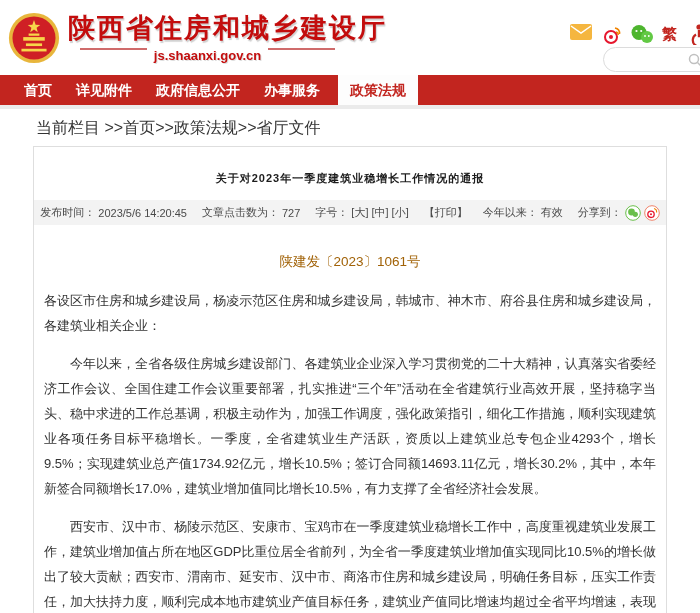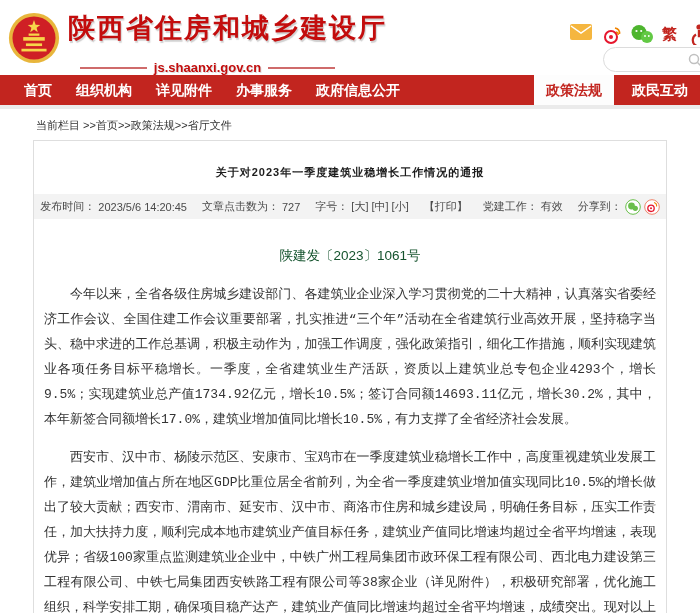--- a/index.html
+++ b/index.html
@@ -10,22 +10,22 @@
   }
   
   .header { position:relative; height:75px; background:#fff; }
   .logo { position:absolute; left:8px; top:12px; width:52px; height:52px; cursor:pointer; }
   .site-title {
     position:absolute; left:68px; top:10px; font-size:27px; font-weight:bold;
     color:#c30d0d; letter-spacing:2px; white-space:nowrap;
     text-shadow:1px 2px 1px rgba(170,170,170,.55);
   }
   .site-url-row {
-    position:absolute; left:80px; top:60px; width:255px;
-    display:flex; align-items:center; gap:7px;
+    position:absolute; left:80px; top:48px; width:255px;
+    display:flex; align-items:flex-start; gap:7px;
   }
   .site-url-row .rule { flex:1; height:2px; background:#cf6b6b; }
   .site-url { font-size:13px; font-weight:bold; color:#c30d0d; white-space:nowrap;
     text-shadow:1px 1px 0 rgba(190,190,190,.5); }
   .header-tools { position:absolute; left:566px; top:24px; width:140px; height:22px; }
   .tool { position:absolute; top:0; cursor:pointer; }
   .tool-mail { left:4px; }
   .tool-weibo { left:36px; }
   .tool-wechat { left:64px; }
   .tool-trad { left:96px; top:1px; font-size:15px; font-weight:bold; color:#c2251f; }
@@ -45,43 +45,43 @@
     padding-left:12px; position:relative;
   }
   .nav-item {
     display:block; line-height:30px; padding:0 12px; color:#fff; font-size:14px;
     font-weight:bold; text-decoration:none; white-space:nowrap; cursor:pointer;
   }
   .nav-item.active { background:#fdfdfd; color:#c2251f; margin-left:auto; }
   .nav-item:last-child { margin-left:6px; }
   .nav-shadow { height:4px; background:#ebebeb; }
   
-  .breadcrumb { margin:9px 0 7px 36px; font-size:11px; color:#333; }
+  .breadcrumb { margin:9px 0 7px 36px; font-size:16px; color:#333; }
   .breadcrumb .crumb-link { cursor:pointer; }
   
   .content-box {
     margin:0 30px 0 33px; width:634px; border:1px solid #dedede;
     background:#fff; min-height:470px; padding-bottom:30px;
   }
   .article-title {
     margin:24px 14px 14px; text-align:center; font-size:11px; font-weight:bold;
     color:#1c1c1c; letter-spacing:1px;
   }
   .meta-bar {
     height:25px; background:#f3f3f3; display:flex; justify-content:center;
     align-items:center; gap:15px; font-size:11px; color:#4a4a4a; white-space:nowrap;
   }
   .meta-group { display:flex; align-items:center; gap:3px; }
   .meta-btn { cursor:pointer; }
   .share-icon { display:inline-block; width:16px; height:16px; cursor:pointer; }
-  .doc-number { margin:28px 0 17px; text-align:center; font-size:13.5px; color:#14532d; }
+  .doc-number { margin:28px 0 17px; text-align:center; font-size:13.5px; color:#a16207; }
   .article-body { padding:0 10px; font-size:13px; line-height:25px; color:#333;
     text-align:justify; }
   .article-body p { margin:0 0 13px; }
-  .article-body p.indent { text-indent:2em;font-family:Liberation Mono, monospace; }
+  .article-body p.indent { text-indent:2em; }
 </style>
 </head>
 <body>
 
 <div class="page">
 
   <div class="header">
     <svg class="logo" viewBox="0 0 58 58">
       <circle cx="29" cy="29" r="28" fill="#e8b63c"></circle>
       <circle cx="29" cy="29" r="24" fill="#cf1f25"></circle>
@@ -130,26 +130,24 @@
       <input class="search-input" type="text" value="" style="">
       <svg class="search-icon" width="14" height="14">
         <circle cx="6" cy="6" r="4.5" stroke="#c0c0c0" fill="none" stroke-width="1.5"></circle>
         <line x1="9.5" y1="9.5" x2="13" y2="13" stroke="#c0c0c0" stroke-width="1.5"></line>
       </svg>
     </div>
   </div>
 
   <div class="nav">
     <a class="nav-item">首页</a>
-    <a class="nav-item">组织机构</a>
     <a class="nav-item">详见附件</a>
+    <a class="nav-item">政府信息公开</a>
     <a class="nav-item">办事服务</a>
-    <a class="nav-item">政府信息公开</a>
     <a class="nav-item active">政策法规</a>
-    <a class="nav-item">政民互动</a>
   </div>
   <div class="nav-shadow"></div>
 
   <div class="breadcrumb">
     <span>当前栏目 </span><span>&gt;&gt;</span><span class="crumb-link">首页</span><span>&gt;&gt;</span><span class="crumb-link">政策法规</span><span>&gt;&gt;</span><span class="crumb-link">省厅文件</span>
   </div>
 
   <div class="content-box">
     <h1 class="article-title">关于对2023年一季度建筑业稳增长工作情况的通报</h1>
 
@@ -163,21 +161,21 @@
         <span>727</span>
       </span>
       <span class="meta-group">
         <span>字号：</span>
         <span class="meta-btn">[大]</span>
         <span class="meta-btn">[中]</span>
         <span class="meta-btn">[小]</span>
       </span>
       <span class="meta-btn">【打印】</span>
       <span class="meta-group">
-        <span>党建工作：</span>
+        <span>今年以来：</span>
         <span>有效</span>
       </span>
       <span class="meta-group">
         <span>分享到：</span>
         <svg class="share-icon" viewBox="0 0 16 16">
           <circle cx="8" cy="8" r="7.3" fill="#fff" stroke="#6abf4b" stroke-width="1"></circle>
           <circle cx="6.5" cy="7" r="3.4" fill="#6abf4b"></circle>
           <circle cx="10.3" cy="9.3" r="2.6" fill="#6abf4b"></circle>
         </svg>
         <svg class="share-icon" viewBox="0 0 16 16">
@@ -185,19 +183,20 @@
           <circle cx="7" cy="9.3" r="3.2" fill="none" stroke="#e6162d" stroke-width="1.3"></circle>
           <circle cx="7" cy="9.3" r="1" fill="#e6162d"></circle>
           <path d="M10 3.5 q3 0.8 2.6 4" stroke="#f08300" stroke-width="1.1" fill="none"></path>
         </svg>
       </span>
     </div>
 
     <div class="doc-number">陕建发〔2023〕1061号</div>
 
     <div class="article-body">
+      <p>各设区市住房和城乡建设局，杨凌示范区住房和城乡建设局，韩城市、神木市、府谷县住房和城乡建设局，各建筑业相关企业：</p>
       <p class="indent">今年以来，全省各级住房城乡建设部门、各建筑业企业深入学习贯彻党的二十大精神，认真落实省委经济工作会议、全国住建工作会议重要部署，扎实推进“三个年”活动在全省建筑行业高效开展，坚持稳字当头、稳中求进的工作总基调，积极主动作为，加强工作调度，强化政策指引，细化工作措施，顺利实现建筑业各项任务目标平稳增长。一季度，全省建筑业生产活跃，资质以上建筑业总专包企业4293个，增长9.5%；实现建筑业总产值1734.92亿元，增长10.5%；签订合同额14693.11亿元，增长30.2%，其中，本年新签合同额增长17.0%，建筑业增加值同比增长10.5%，有力支撑了全省经济社会发展。</p>
       <p class="indent">西安市、汉中市、杨陵示范区、安康市、宝鸡市在一季度建筑业稳增长工作中，高度重视建筑业发展工作，建筑业增加值占所在地区GDP比重位居全省前列，为全省一季度建筑业增加值实现同比10.5%的增长做出了较大贡献；西安市、渭南市、延安市、汉中市、商洛市住房和城乡建设局，明确任务目标，压实工作责任，加大扶持力度，顺利完成本地市建筑业产值目标任务，建筑业产值同比增速均超过全省平均增速，表现优异；省级100家重点监测建筑业企业中，中铁广州工程局集团市政环保工程有限公司、西北电力建设第三工程有限公司、中铁七局集团西安铁路工程有限公司等38家企业（详见附件），积极研究部署，优化施工组织，科学安排工期，确保项目稳产达产，建筑业产值同比增速均超过全省平均增速，成绩突出。现对以上8个地市住房和城乡建设局和38家建筑业企业予以通报表扬。</p>
 
     </div>
   </div>
 
 </div>
 
 </body></html>

